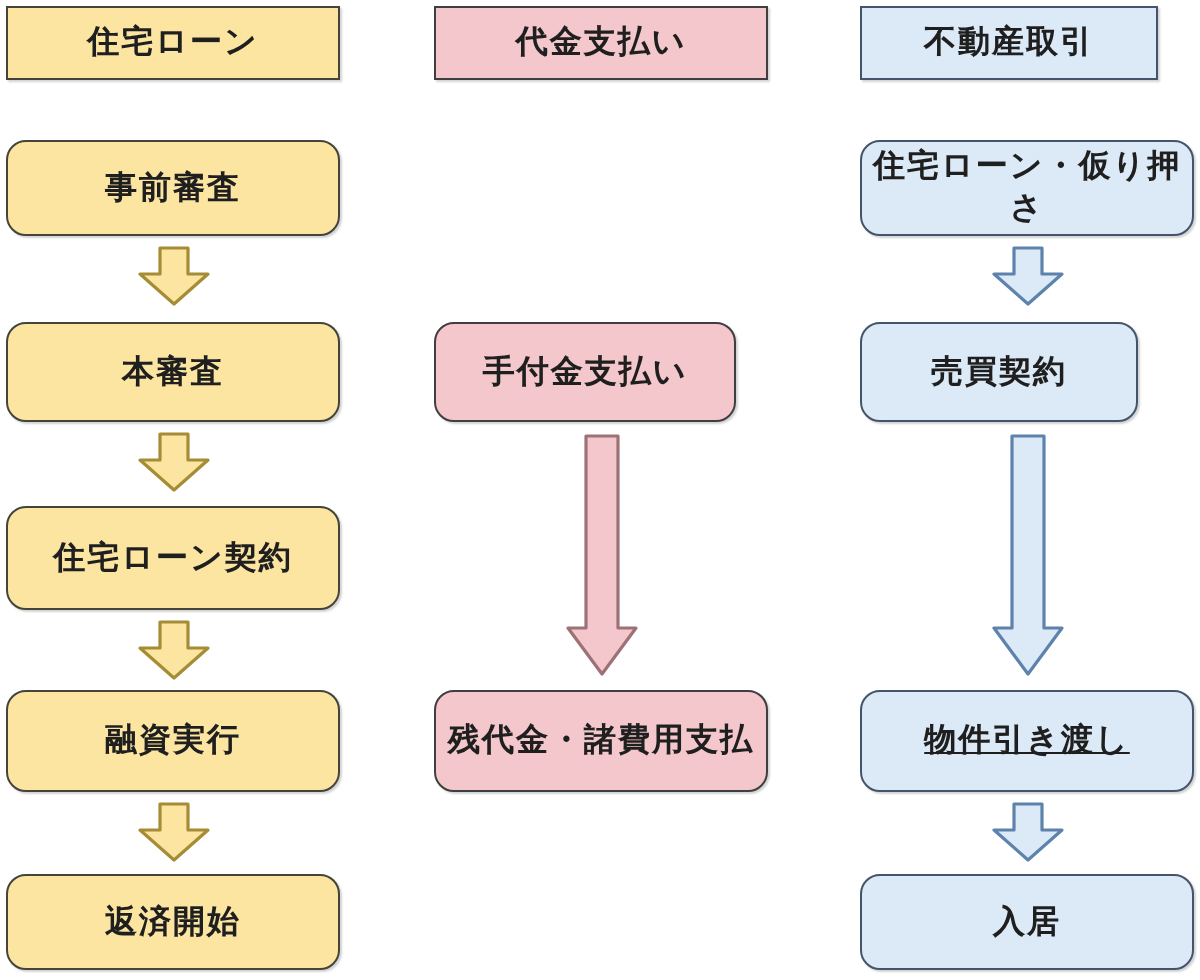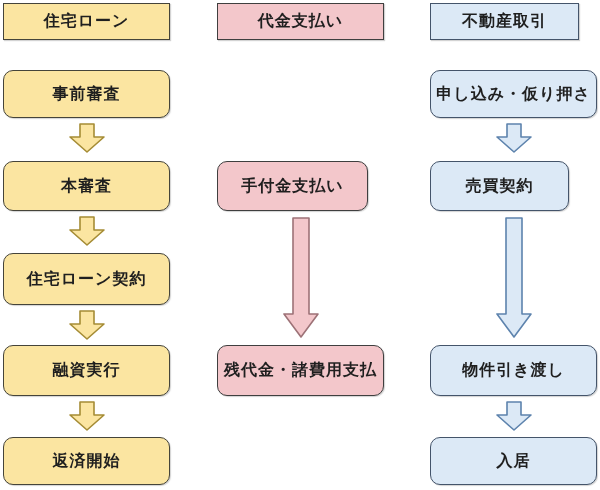--- a/index.html
+++ b/index.html
@@ -55,27 +55,27 @@
   <div class="node rounded th-yellow" style="left:3px; top:437px; width:167px; height:48px;">返済開始</div>
 
   <div class="node th-pink" style="left:217px; top:3px; width:167px; height:37px;">代金支払い</div>
   <div class="node rounded th-pink" style="left:217px; top:161px; width:151px; height:50px;">手付金支払い</div>
   <svg class="arrow" style="left:283px; top:217px;" width="36" height="121" viewBox="0 0 36 121">
     <polygon class="arw a-pink" points="10,1 26,1 26,97 35,97 18,120 1,97 10,97"></polygon>
   </svg>
   <div class="node rounded th-pink" style="left:217px; top:345px; width:167px; height:51px;">残代金・諸費用支払</div>
 
   <div class="node th-blue" style="left:430px; top:3px; width:149px; height:37px;">不動産取引</div>
-  <div class="node rounded th-blue" style="left:430px; top:70px; width:167px; height:48px;">申し込み・仮り押さ</div>
+  <div class="node rounded th-blue" style="left:430px; top:70px; width:167px; height:48px;">住宅ローン・仮り押さ</div>
   <svg class="arrow" style="left:496px; top:123px;" width="36" height="30" viewBox="0 0 36 30">
     <polygon class="arw a-blue" points="11,1 25,1 25,14 35,14 18,29 1,14 11,14"></polygon>
   </svg>
   <div class="node rounded th-blue" style="left:430px; top:161px; width:139px; height:50px;">売買契約</div>
   <svg class="arrow" style="left:496px; top:217px;" width="36" height="121" viewBox="0 0 36 121">
     <polygon class="arw a-blue" points="10,1 26,1 26,97 35,97 18,120 1,97 10,97"></polygon>
   </svg>
-  <div class="node rounded th-blue" style="left:430px; top:345px; width:167px; height:51px;">物件引き渡し</div>
+  <div class="node rounded th-blue" style="left:430px; top:345px; width:167px; height:51px;text-decoration:underline;">物件引き渡し</div>
   <svg class="arrow" style="left:496px; top:401px;" width="36" height="30" viewBox="0 0 36 30">
     <polygon class="arw a-blue" points="11,1 25,1 25,14 35,14 18,29 1,14 11,14"></polygon>
   </svg>
   <div class="node rounded th-blue" style="left:430px; top:437px; width:167px; height:48px;">入居</div>
 
 </div>
 
 </body></html>

